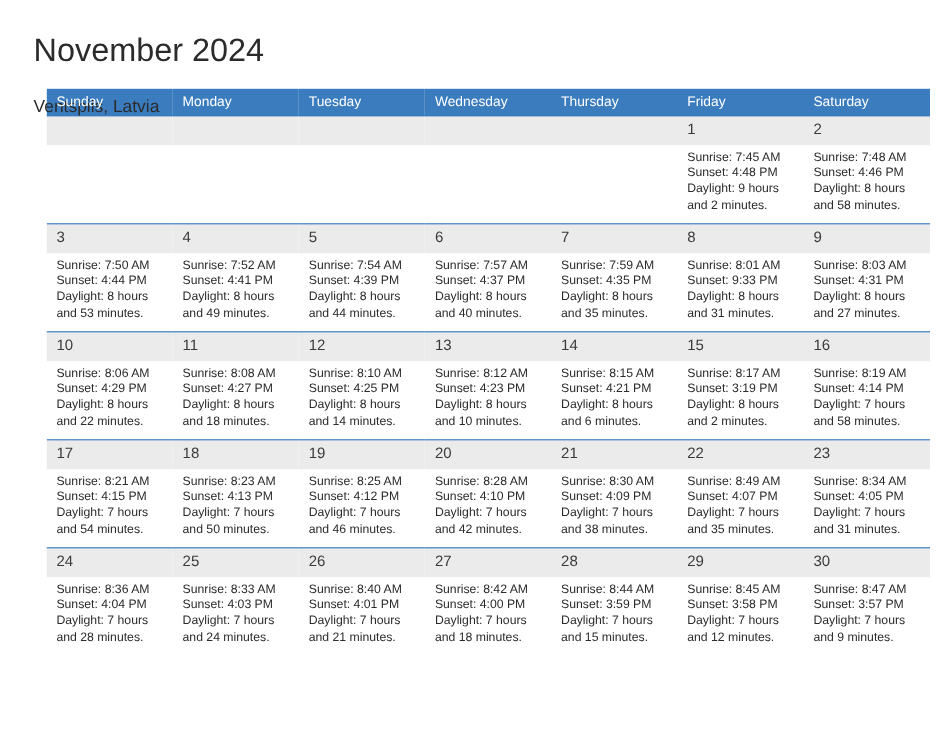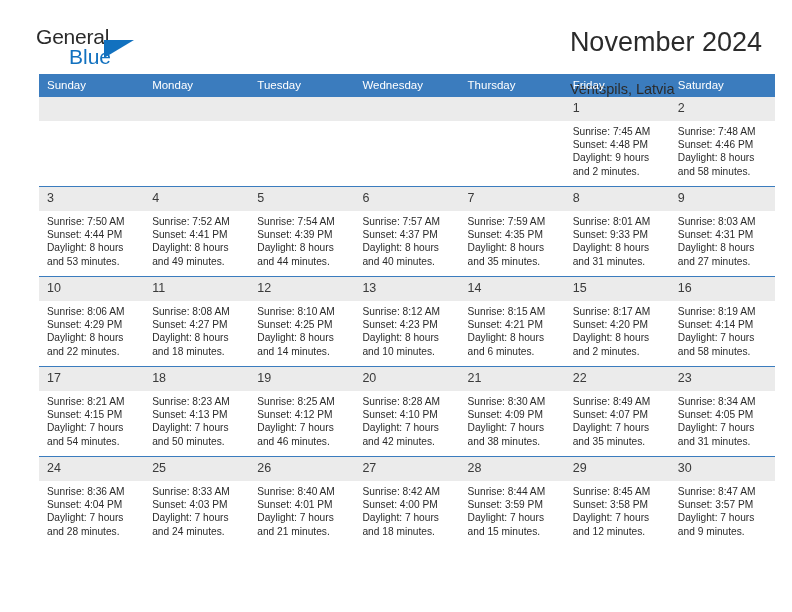--- a/index.html
+++ b/index.html
@@ -131,25 +131,20 @@
     color: transparent;
   }
 </style>
 </head>
 <body>
 
 <div class="page">
 
   <div class="header">
 
-    <div class="logo">
-      <span class="logo-general">General</span>
-      <span class="logo-triangle"></span>
-      <span class="logo-blue">Blue</span>
-    </div>
 
     <div class="title-block">
       <div class="cal-title">November 2024</div>
       <div class="cal-subtitle">Ventspils, Latvia</div>
     </div>
 
   </div>
 
   <table class="calendar">
     <thead>
@@ -307,21 +302,21 @@
               <div>Sunrise: 8:15 AM</div>
               <div>Sunset: 4:21 PM</div>
               <div>Daylight: 8 hours</div>
               <div>and 6 minutes.</div>
             </div>
           </td>
           <td>
             <span class="daynum">15</span>
             <div class="cell-body">
               <div>Sunrise: 8:17 AM</div>
-              <div>Sunset: 4:20 PM</div>
+              <div>Sunset: 3:19 PM</div>
               <div>Daylight: 8 hours</div>
               <div>and 2 minutes.</div>
             </div>
           </td>
           <td>
             <span class="daynum">16</span>
             <div class="cell-body">
               <div>Sunrise: 8:19 AM</div>
               <div>Sunset: 4:14 PM</div>
               <div>Daylight: 7 hours</div>

